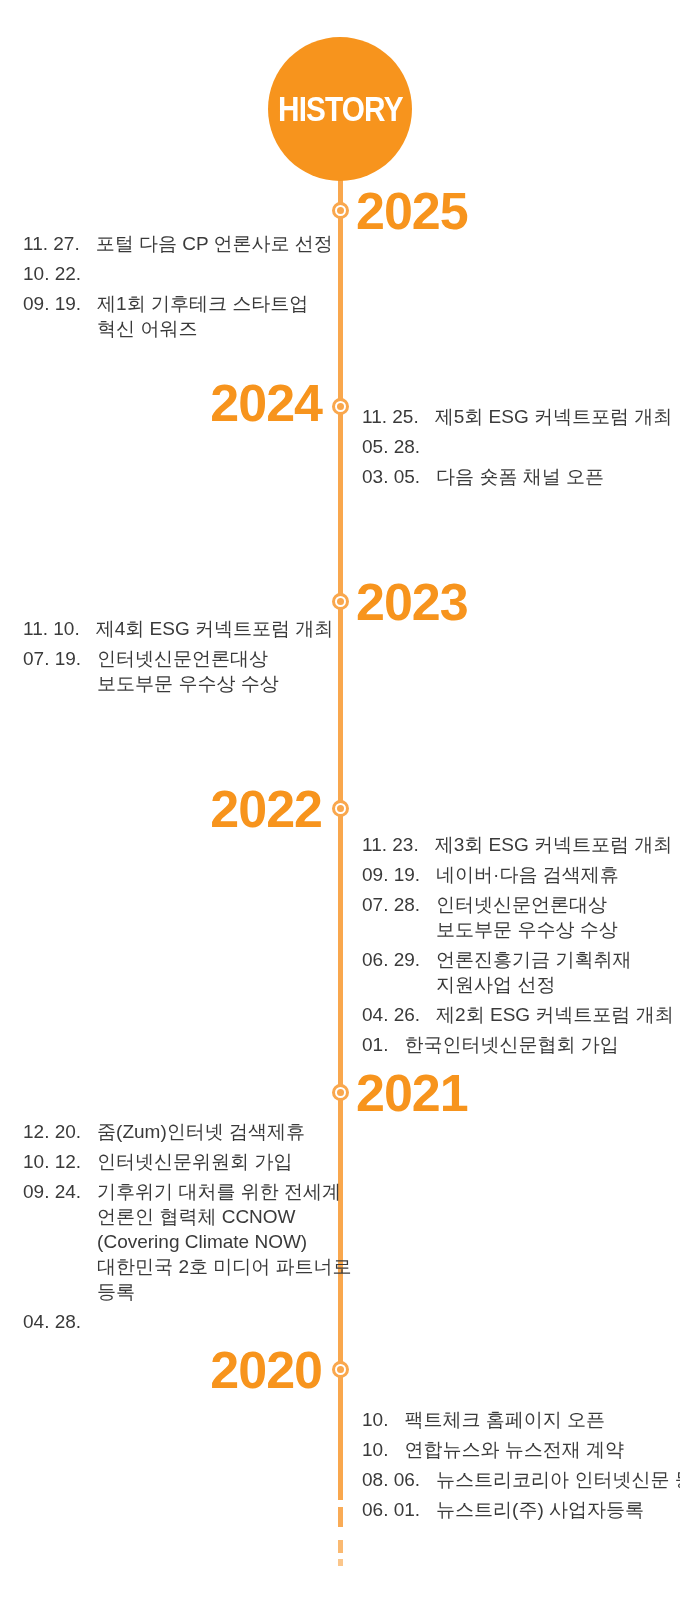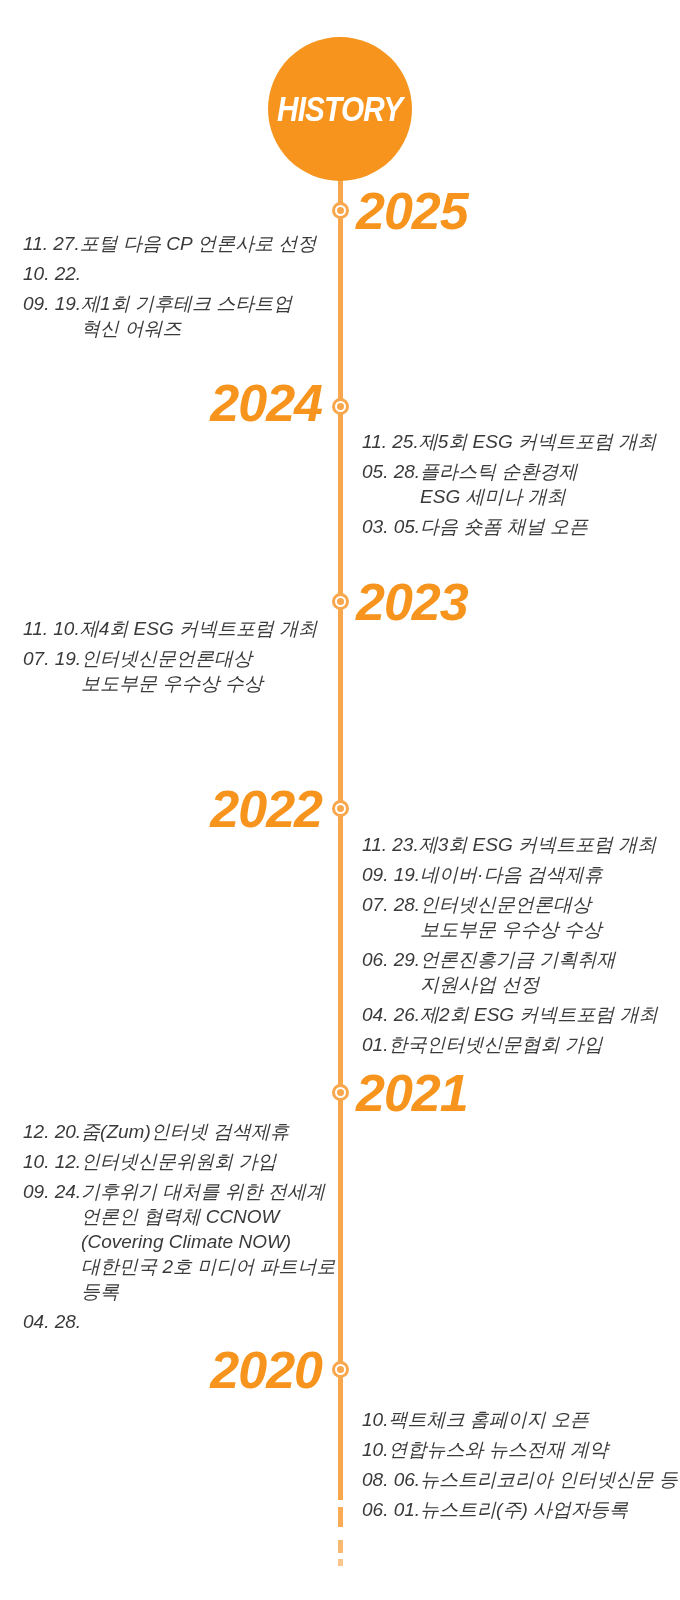--- a/index.html
+++ b/index.html
@@ -9,21 +9,20 @@
     --bg:#FFFFFF;
   }
   *{margin:0;padding:0;box-sizing:border-box;}
   html,body{background:var(--bg);}
   body{font-family:"Liberation Sans","DejaVu Sans",sans-serif;}
   .canvas{
     position:relative;
     width:680px;height:1600px;
     background:var(--bg);
     overflow:hidden;
-    font-style:italic;
   }
   
   .badge{
     position:absolute;left:268px;top:37px;
     width:144px;height:144px;border-radius:50%;
     background:var(--accent);
     display:flex;align-items:center;justify-content:center;
   }
   .badge-text{
     color:#fff;font-size:35px;font-weight:bold;letter-spacing:-1px;
@@ -63,26 +62,26 @@
   
   .events{
     position:absolute;
     width:max-content;
     color:var(--text);
     font-size:19px;line-height:25px;
   }
   .events.col-left{left:23px;}
   .events.col-right{left:362px;}
   .event{
-    display:flex;gap:0;
+    display:flex;gap:8px;
     margin-bottom:5px;
   }
   .event:last-child{margin-bottom:0;}
   .event .date{white-space:nowrap;font-weight:500;}
-  .event .text{white-space:pre-line;}
+  .event .text{white-space:pre-line;margin-left:8px;}
 </style>
 </head>
 <body>
 
 <div class="canvas">
 
   <div class="vline"></div>
   <div class="dash d1"></div>
   <div class="dash d2"></div>
   <div class="dash d3"></div>
@@ -124,29 +123,27 @@
       </div>
       <div class="event">
         <span class="date">10. 22.</span>
       </div>
       <div class="event">
         <span class="date">09. 19.</span>
         <span class="text">제1회 기후테크 스타트업
 혁신 어워즈</span>
       </div>
     </div>
-  <div class="events col-right" style="top:429px">
+  <div class="events col-right" style="top:404px">
       <div class="event">
         <span class="date">11. 25.</span>
         <span class="text">제5회 ESG 커넥트포럼 개최</span>
       </div>
       <div class="event">
         <span class="date">05. 28.</span>
-        <span class="text">플라스틱 순환경제
-ESG 세미나 개최</span>
       </div>
       <div class="event">
         <span class="date">03. 05.</span>
         <span class="text">다음 숏폼 채널 오픈</span>
       </div>
     </div>
   <div class="events col-left" style="top:616px">
       <div class="event">
         <span class="date">11. 10.</span>
         <span class="text">제4회 ESG 커넥트포럼 개최</span>

